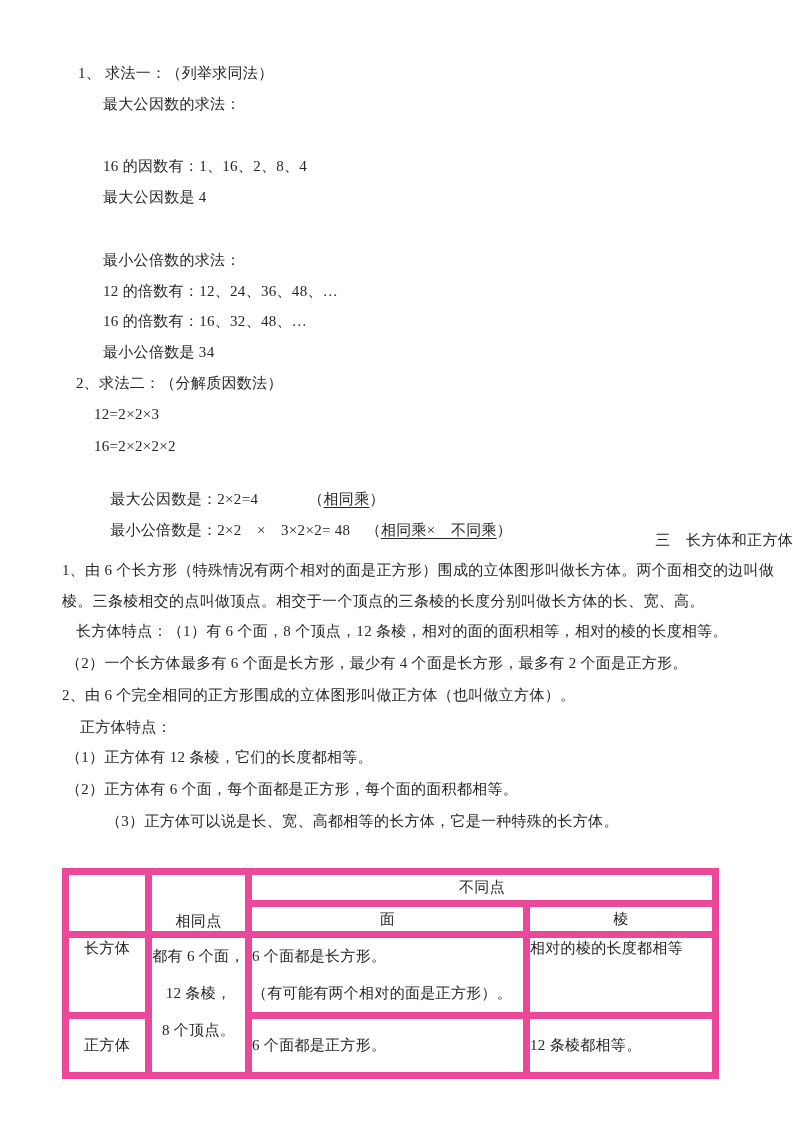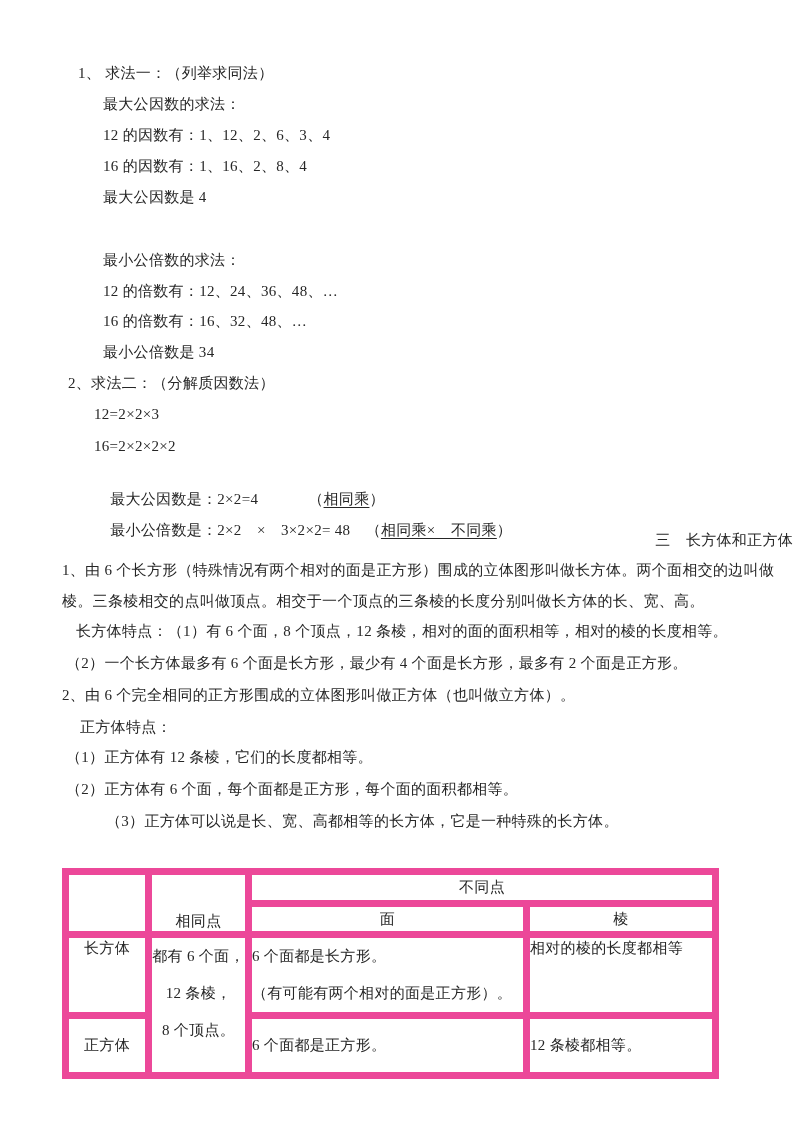--- a/index.html
+++ b/index.html
@@ -23,21 +23,21 @@
   
   .l1 {top:62px; left:78px;}
   .l2 {top:93px; left:103px;}
   .l3 {top:124px;left:103px;}
   .l4 {top:155px;left:103px;}
   .l5 {top:186px;left:103px;}
   .l6 {top:249px;left:103px;}
   .l7 {top:280px;left:103px;}
   .l8 {top:310px;left:103px;}
   .l9 {top:341px;left:103px;}
-  .l10{top:372px;left:68px;}
+  .l10{top:372px;left:76px;}
   .l11{top:403px;left:94px;text-align:right;}
   .l12{top:435px;left:94px;}
   .l13{top:466px;left:94px;}
   .l14{top:497px;left:94px;}
   .l15{top:529px;left:0;width:793px;text-align:right;}
   .l16{top:559px;left:62px;}
   .l17{top:590px;left:62px;}
   .l18{top:620px;left:76px;}
   .l19{top:652px;left:66px;}
   .l20{top:684px;left:62px;}
@@ -65,21 +65,20 @@
   .edge-top{vertical-align:top;padding-top:6px;padding-left:10px;line-height:20px;}
   .cell-mid{vertical-align:middle;padding-left:10px;}
 </style>
 </head>
 <body>
 
 <div class="page">
 
   <div class="line l1">1、 求法一：（列举求同法）</div>
   <div class="line l2">最大公因数的求法：</div>
-  <div class="line l3">12 的因数有：1、12、2、6、3、4</div>
   <div class="line l4">16 的因数有：1、16、2、8、4</div>
   <div class="line l5">最大公因数是 4</div>
   <div class="line l6">最小公倍数的求法：</div>
   <div class="line l7">12 的倍数有：12、24、36、48、…</div>
   <div class="line l8">16 的倍数有：16、32、48、…</div>
   <div class="line l9">最小公倍数是 34</div>
   <div class="line l10">2、求法二：（分解质因数法）</div>
   <div class="line l11">12=2×2×3</div>
   <div class="line l12">16=2×2×2×2</div>
 

